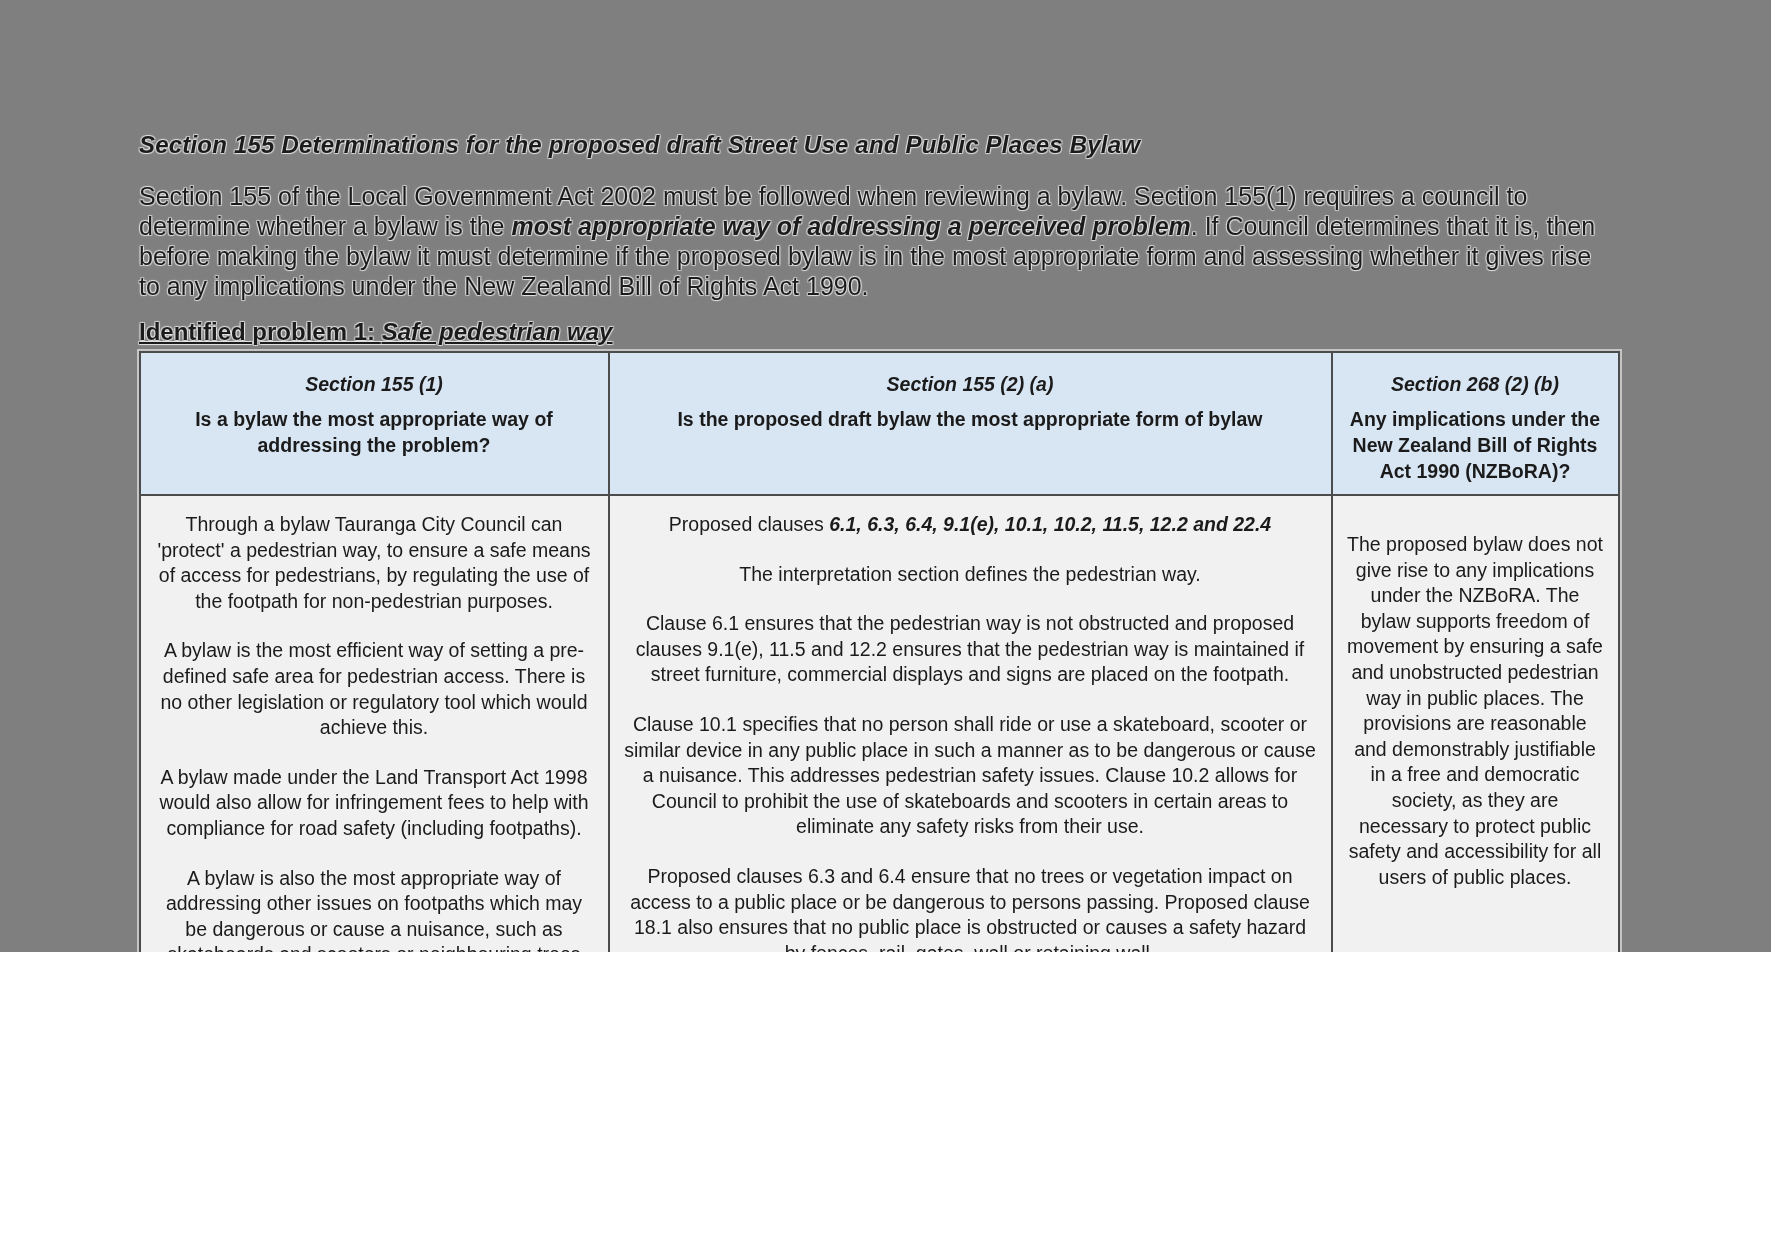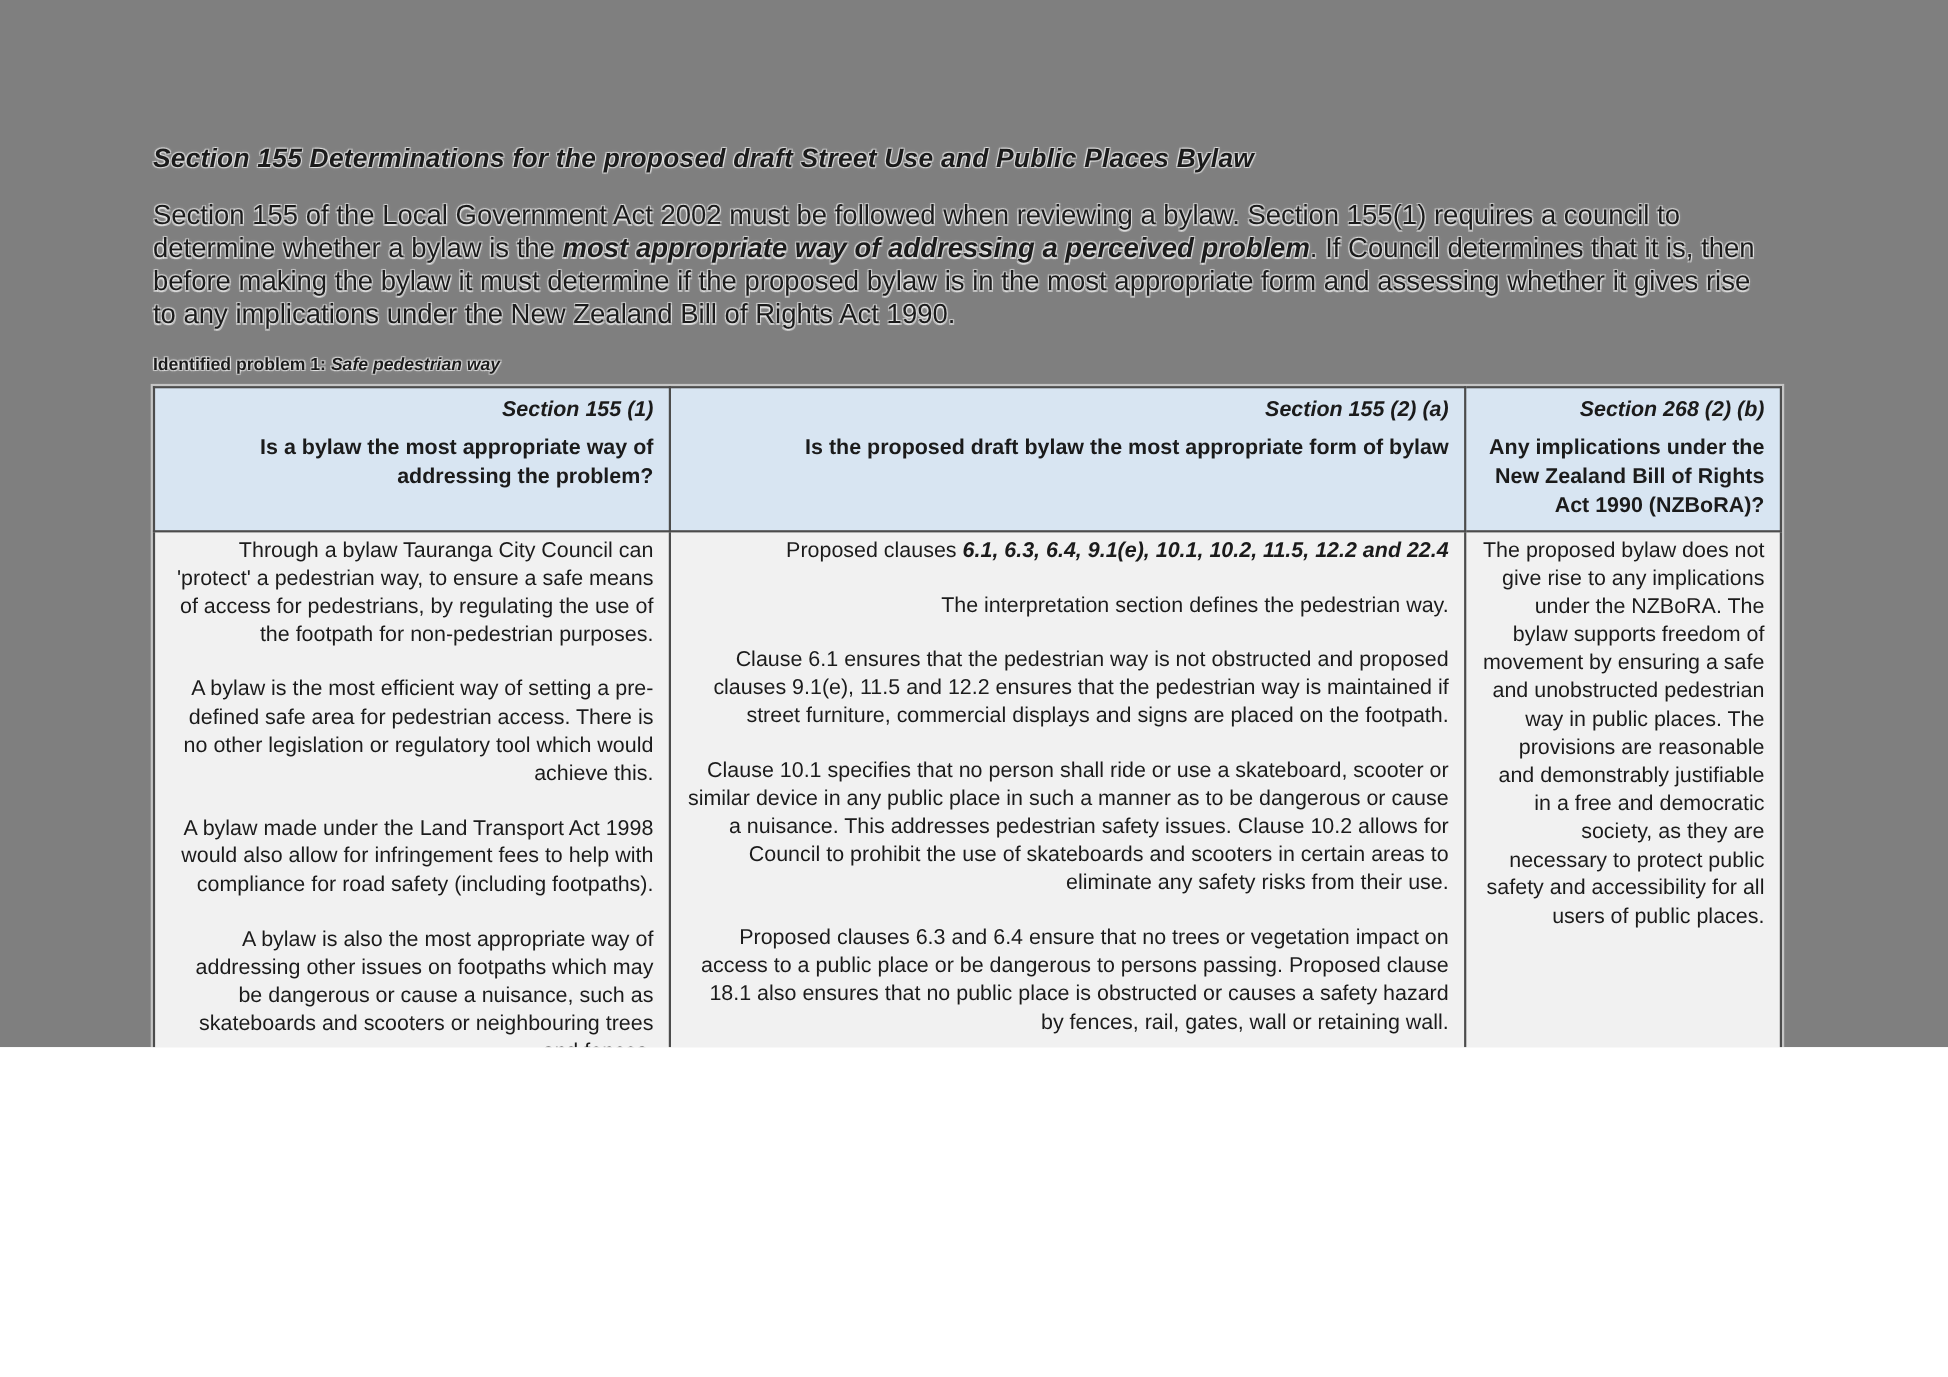--- a/index.html
+++ b/index.html
@@ -42,65 +42,66 @@
   p.intro {
     margin: 0 0 18px 0;
     font-size: 25px;
     line-height: 30px;
   }
 
   .bi { font-weight: 700; font-style: italic; }
 
   h2.problem-heading {
     margin: 0 0 6px 0;
-    font-size: 16px;
+    font-size: 24px;
     line-height: 26px;
     font-weight: 700;
+    text-decoration: underline;
   }
 
   p.problem-desc {
     margin: 0 0 12px 0;
     font-size: 19.5px;
     line-height: 30px;
     font-style: italic;
   }
 
   table.det-table {
     width: 1479px;
     border-collapse: collapse;
     background: #f1f1f1;
     box-shadow: 0 0 0 2px rgba(255,255,255,.55);
     table-layout: fixed;
   }
 
   .det-table th, .det-table td {
     border: 2px solid #4c4c4c;
     vertical-align: top;
-    text-align: right;
-    padding: 4px 14px 10px 13px;
+    text-align: center;
+    padding: 16px 14px 10px 13px;
     font-size: 19.5px;
   }
 
   .det-table th { background: #d8e5f2; font-weight: 400; }
 
   th .sec {
     font-weight: 700;
     font-style: italic;
     margin: 2px 0 9px 0;
     line-height: 26px;
   }
   th .q {
     font-weight: 700;
     line-height: 26px;
   }
 
   .det-table td { line-height: 25.6px; }
   .det-table td p { margin: 0 0 24px 0; }
   .det-table td p.tight { margin-bottom: 20px; }
-  .det-table td p:last-child { margin-bottom: 0; }
+  .det-table td p:last-child { margin-bottom: 0; margin-top: 20px; }
 </style>
 </head>
 <body>
 
 <div class="canvas">
   <div class="doc">
 
     <h1 class="page-title halo">Section 155 Determinations for the proposed draft Street Use and Public Places Bylaw</h1>
 
     <p class="intro halo"><span>Section 155 of the Local Government Act 2002 must be followed when reviewing a bylaw.  Section 155(1) requires a council to determine whether a bylaw is the </span><span class="bi">most appropriate way of addressing a perceived problem</span><span>. If Council determines that it is, then before making the bylaw it must determine if the proposed bylaw is in the most appropriate form and assessing whether it gives rise to any implications under the New Zealand Bill of Rights Act 1990.</span></p>

